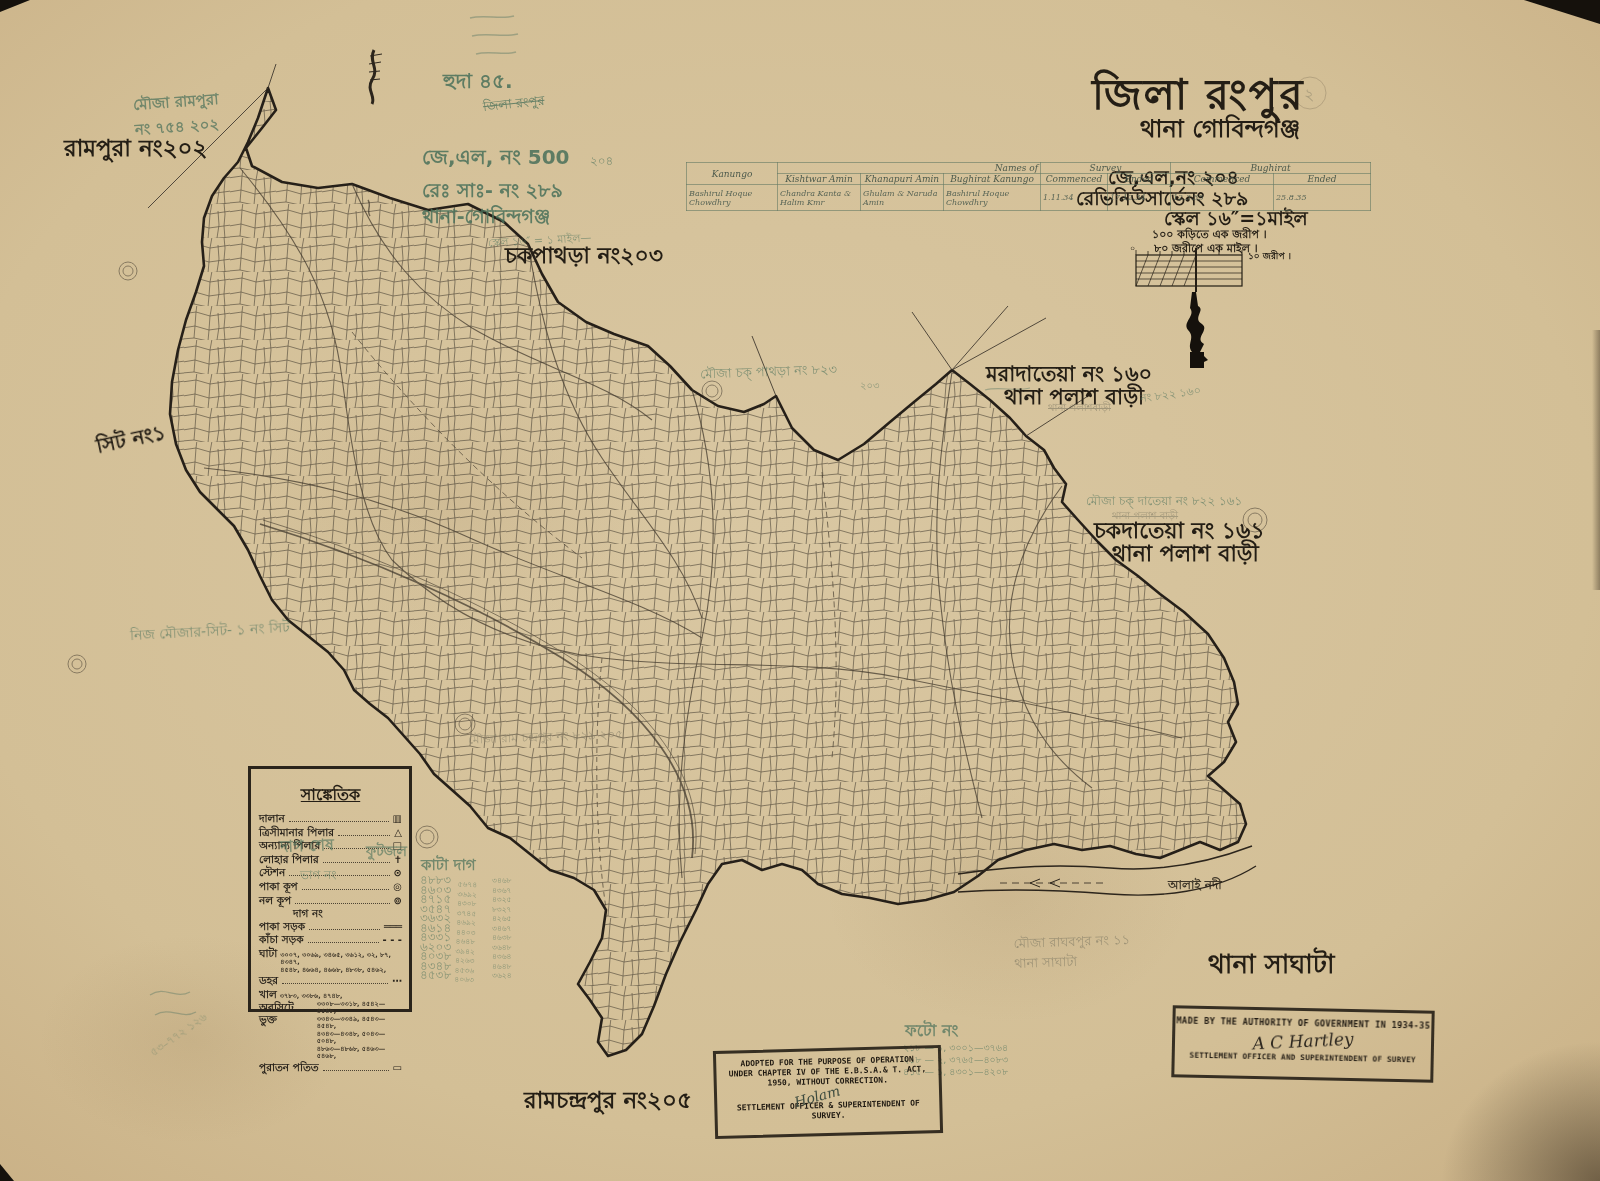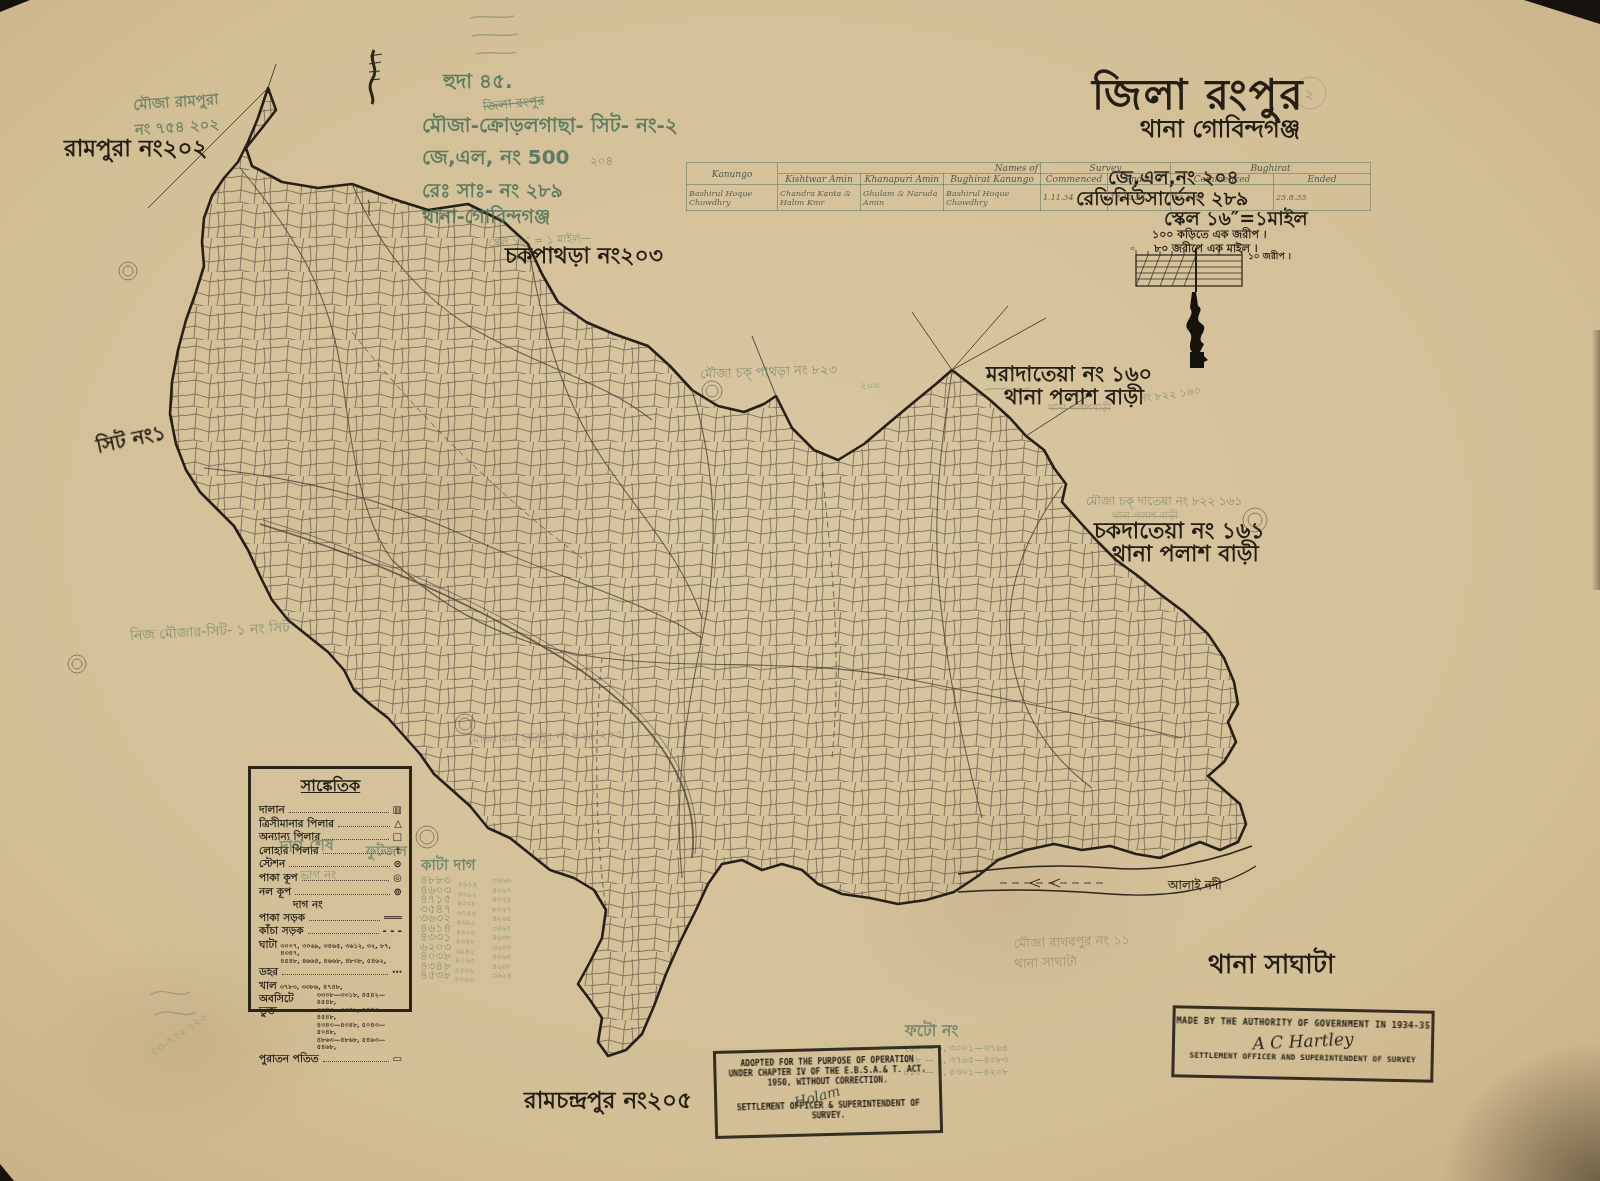--- a/index.html
+++ b/index.html
@@ -22,21 +22,21 @@
   .t-district{font-size:42px;letter-spacing:2px;}
   .t-line{font-size:24px;}
   .t-line2{font-size:21px;}
   .t-small{font-size:11px;font-weight:bold;}
   
   #survey-table{position:absolute;left:686px;top:162px;border-collapse:collapse;opacity:.9;}
   #survey-table td,#survey-table th{border:1px solid rgba(90,115,95,.6);padding:0 2px;font-weight:normal;}
   #survey-table .head{font-family:"DejaVu Serif",serif;font-style:italic;font-size:9px;color:#3e4f44;text-align:center;}
   .hand{font-family:"DejaVu Serif",serif;font-style:italic;color:#4a5a4e;font-size:8px;}
   
-  #legend{position:absolute;left:248px;top:766px;width:164px;height:246px;border:3px solid #2a241b;padding:4px 7px 4px 8px;box-sizing:border-box;}
+  #legend{position:absolute;left:248px;top:766px;width:164px;height:246px;border:3px solid #2a241b;padding:13px 7px 4px 8px;box-sizing:border-box;}
   .lg-title{text-align:center;font-size:16px;font-weight:bold;color:#241e15;text-decoration:underline;margin-bottom:3px;}
   .lg-row{display:flex;align-items:baseline;font-size:10.5px;font-weight:bold;color:#2a241c;line-height:12.6px;}
   .lg-dots{flex:1;border-bottom:1.5px dotted rgba(42,36,27,.8);margin:0 4px 3px 4px;min-width:8px;}
   .lg-sym{font-size:10px;}
   .lg-nums{font-size:6.5px;font-weight:bold;color:#3a3226;line-height:7.5px;margin-left:3px;}
   
   .pl{color:#241e15;font-weight:bold;white-space:nowrap;}
   
   .stamp{border:3px solid rgba(32,26,18,.88);color:#201a12;text-align:center;
     font-family:"DejaVu Sans Mono",monospace;font-weight:bold;box-sizing:border-box;}
@@ -179,21 +179,20 @@
       <td class="hand">12.3.35</td>
       <td class="hand">25.8.35</td>
     </tr>
   </tbody>
     </table>
 
   <div class="abs green bn pre" style="left:134px;top:90px;font-size:15px;opacity:.7;transform:rotate(-4deg);">মৌজা রামপুরা
 নং ৭৫৪ ২০২</div>
   <div class="abs green bn" style="left:443px;top:66px;font-size:20px;opacity:.85;">হুদা ৪৫.</div>
   <div class="abs green" style="left:483px;top:94px;font-size:13px;opacity:.8;transform:rotate(-6deg);text-decoration:line-through;">জিলা রংপুর</div>
-  <div class="abs green bn" style="left:422px;top:110px;font-size:20px;opacity:.85;">মৌজা-ক্রোড়লগাছা- সিট- নং-২</div>
   <div class="abs green bn" style="left:422px;top:142px;font-size:20px;opacity:.85;">জে,এল, নং 500</div>
   <div class="abs green" style="left:590px;top:152px;font-size:12px;opacity:.6;">২০৪</div>
   <div class="abs green bn" style="left:422px;top:176px;font-size:19px;opacity:.85;">রেঃ সাঃ- নং ২৮৯</div>
   <div class="abs green bn" style="left:422px;top:202px;font-size:19px;opacity:.85;">থানা-গোবিন্দগঞ্জ</div>
   <div class="abs green" style="left:488px;top:232px;font-size:11px;opacity:.55;transform:rotate(-3deg);">স্কেল ১৬″ = ১ মাইল—</div>
 
   <div class="abs pl bn" style="left:64px;top:130px;font-size:23px;">রামপুরা নং২০২</div>
   <div class="abs pl bn" style="left:96px;top:424px;font-size:20px;transform:rotate(-12deg);">সিট নং১</div>
   <div class="abs pl bn" style="left:505px;top:238px;font-size:22px;">চকপাথড়া নং২০৩</div>
   <div class="abs pl bn" style="left:986px;top:358px;font-size:21px;">মরাদাতেয়া নং ১৬০</div>

